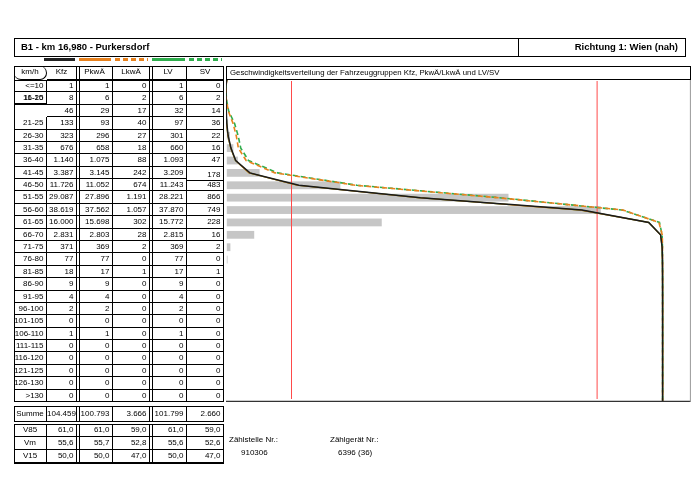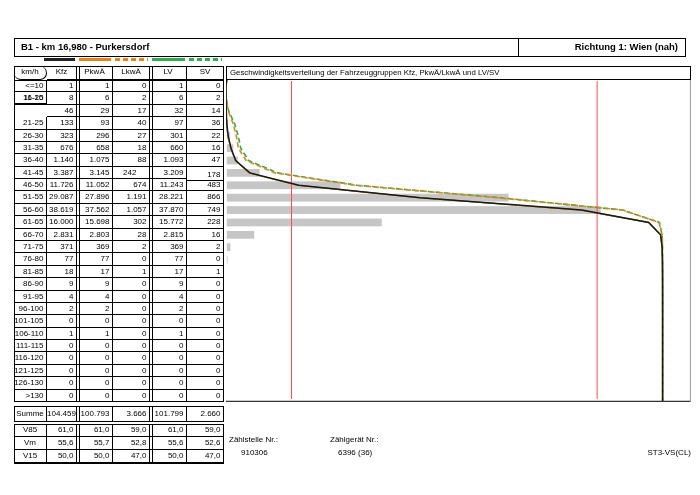--- a/index.html
+++ b/index.html
@@ -81,21 +81,21 @@
       <div class="cell num" style="left: 187px; top: 141.923px; width: 37px; height: 12.3846px; position: absolute;">16</div>
       <div class="cell num" style="left: 14px; top: 154.308px; width: 33px; height: 12.3846px; position: absolute;">36-40</div>
       <div class="cell num" style="left: 47px; top: 154.308px; width: 30px; height: 12.3846px; position: absolute;">1.140</div>
       <div class="cell num" style="left: 77px; top: 154.308px; width: 36px; height: 12.3846px; position: absolute;">1.075</div>
       <div class="cell num" style="left: 113px; top: 154.308px; width: 37px; height: 12.3846px; position: absolute;">88</div>
       <div class="cell num" style="left: 150px; top: 154.308px; width: 37px; height: 12.3846px; position: absolute;">1.093</div>
       <div class="cell num" style="left: 187px; top: 154.308px; width: 37px; height: 12.3846px; position: absolute;">47</div>
       <div class="cell num" style="left: 14px; top: 166.692px; width: 33px; height: 12.3846px; position: absolute;">41-45</div>
       <div class="cell num" style="left: 47px; top: 166.692px; width: 30px; height: 12.3846px; position: absolute;">3.387</div>
       <div class="cell num" style="left: 77px; top: 166.692px; width: 36px; height: 12.3846px; position: absolute;">3.145</div>
-      <div class="cell num" style="left: 113px; top: 166.692px; width: 37px; height: 12.3846px; position: absolute; text-align: center;">242</div>
+      <div class="cell num" style="left: 113px; top: 166.692px; width: 37px; height: 12.3846px; position: absolute;">242</div>
       <div class="cell num" style="left: 150px; top: 166.692px; width: 37px; height: 12.3846px; position: absolute;">3.209</div>
       <div class="cell num" style="left: 187px; top: 169px; width: 37px; height: 12.3846px; position: absolute;">178</div>
       <div class="cell num" style="left: 14px; top: 179.077px; width: 33px; height: 12.3846px; position: absolute;">46-50</div>
       <div class="cell num" style="left: 47px; top: 179.077px; width: 30px; height: 12.3846px; position: absolute;">11.726</div>
       <div class="cell num" style="left: 77px; top: 179.077px; width: 36px; height: 12.3846px; position: absolute;">11.052</div>
       <div class="cell num" style="left: 113px; top: 179.077px; width: 37px; height: 12.3846px; position: absolute;">674</div>
       <div class="cell num" style="left: 150px; top: 179.077px; width: 37px; height: 12.3846px; position: absolute;">11.243</div>
       <div class="cell num" style="left: 187px; top: 179.077px; width: 37px; height: 12.3846px; position: absolute;">483</div>
       <div class="cell num" style="left: 14px; top: 191.461px; width: 33px; height: 12.3846px; position: absolute;">51-55</div>
       <div class="cell num" style="left: 47px; top: 191.461px; width: 30px; height: 12.3846px; position: absolute;">29.087</div>
@@ -260,14 +260,13 @@
       <path d="M 0.7 0 L 0.00 6.19 L 0.04 18.58 L 0.23 30.96 L 0.79 43.35 L 2.14 55.73 L 4.96 68.12 L 9.73 80.50 L 23.88 92.88 L 72.89 105.27 L 194.47 117.65 L 355.88 130.04 L 422.75 142.42 L 434.59 154.81 L 436.14 167.19 L 436.46 179.58 L 436.53 191.96 L 436.57 204.35 L 436.59 216.73 L 436.60 229.12 L 436.60 241.50 L 436.60 253.88 L 436.60 266.27 L 436.60 278.65 L 436.60 291.04 L 436.60 303.42 L 436.60 315.81 L 436.60 322" fill="none" stroke="#1a1a1a" stroke-width="1.5"></path>
       <line x1="0" x2="465" y1="321.4" y2="321.4" stroke="#333" stroke-width="1.2"></line>
       <line x1="464.4" x2="464.4" y1="0" y2="322" stroke="#999" stroke-width="1"></line>
     </svg>
 
 
   <div class="abs foot" style="left:229px;top:435px;">Zählstelle Nr.:</div>
   <div class="abs foot" style="left:241px;top:448px;">910306</div>
   <div class="abs foot" style="left:330px;top:435px;">Zählgerät Nr.:</div>
   <div class="abs foot" style="left:338px;top:448px;">6396 (36)</div>
-  <div class="abs foot" style="left:491px;top:448px;width:200px;text-align:right;">ST3-VS(CL)</div>
 </div>
 
 </body></html>

